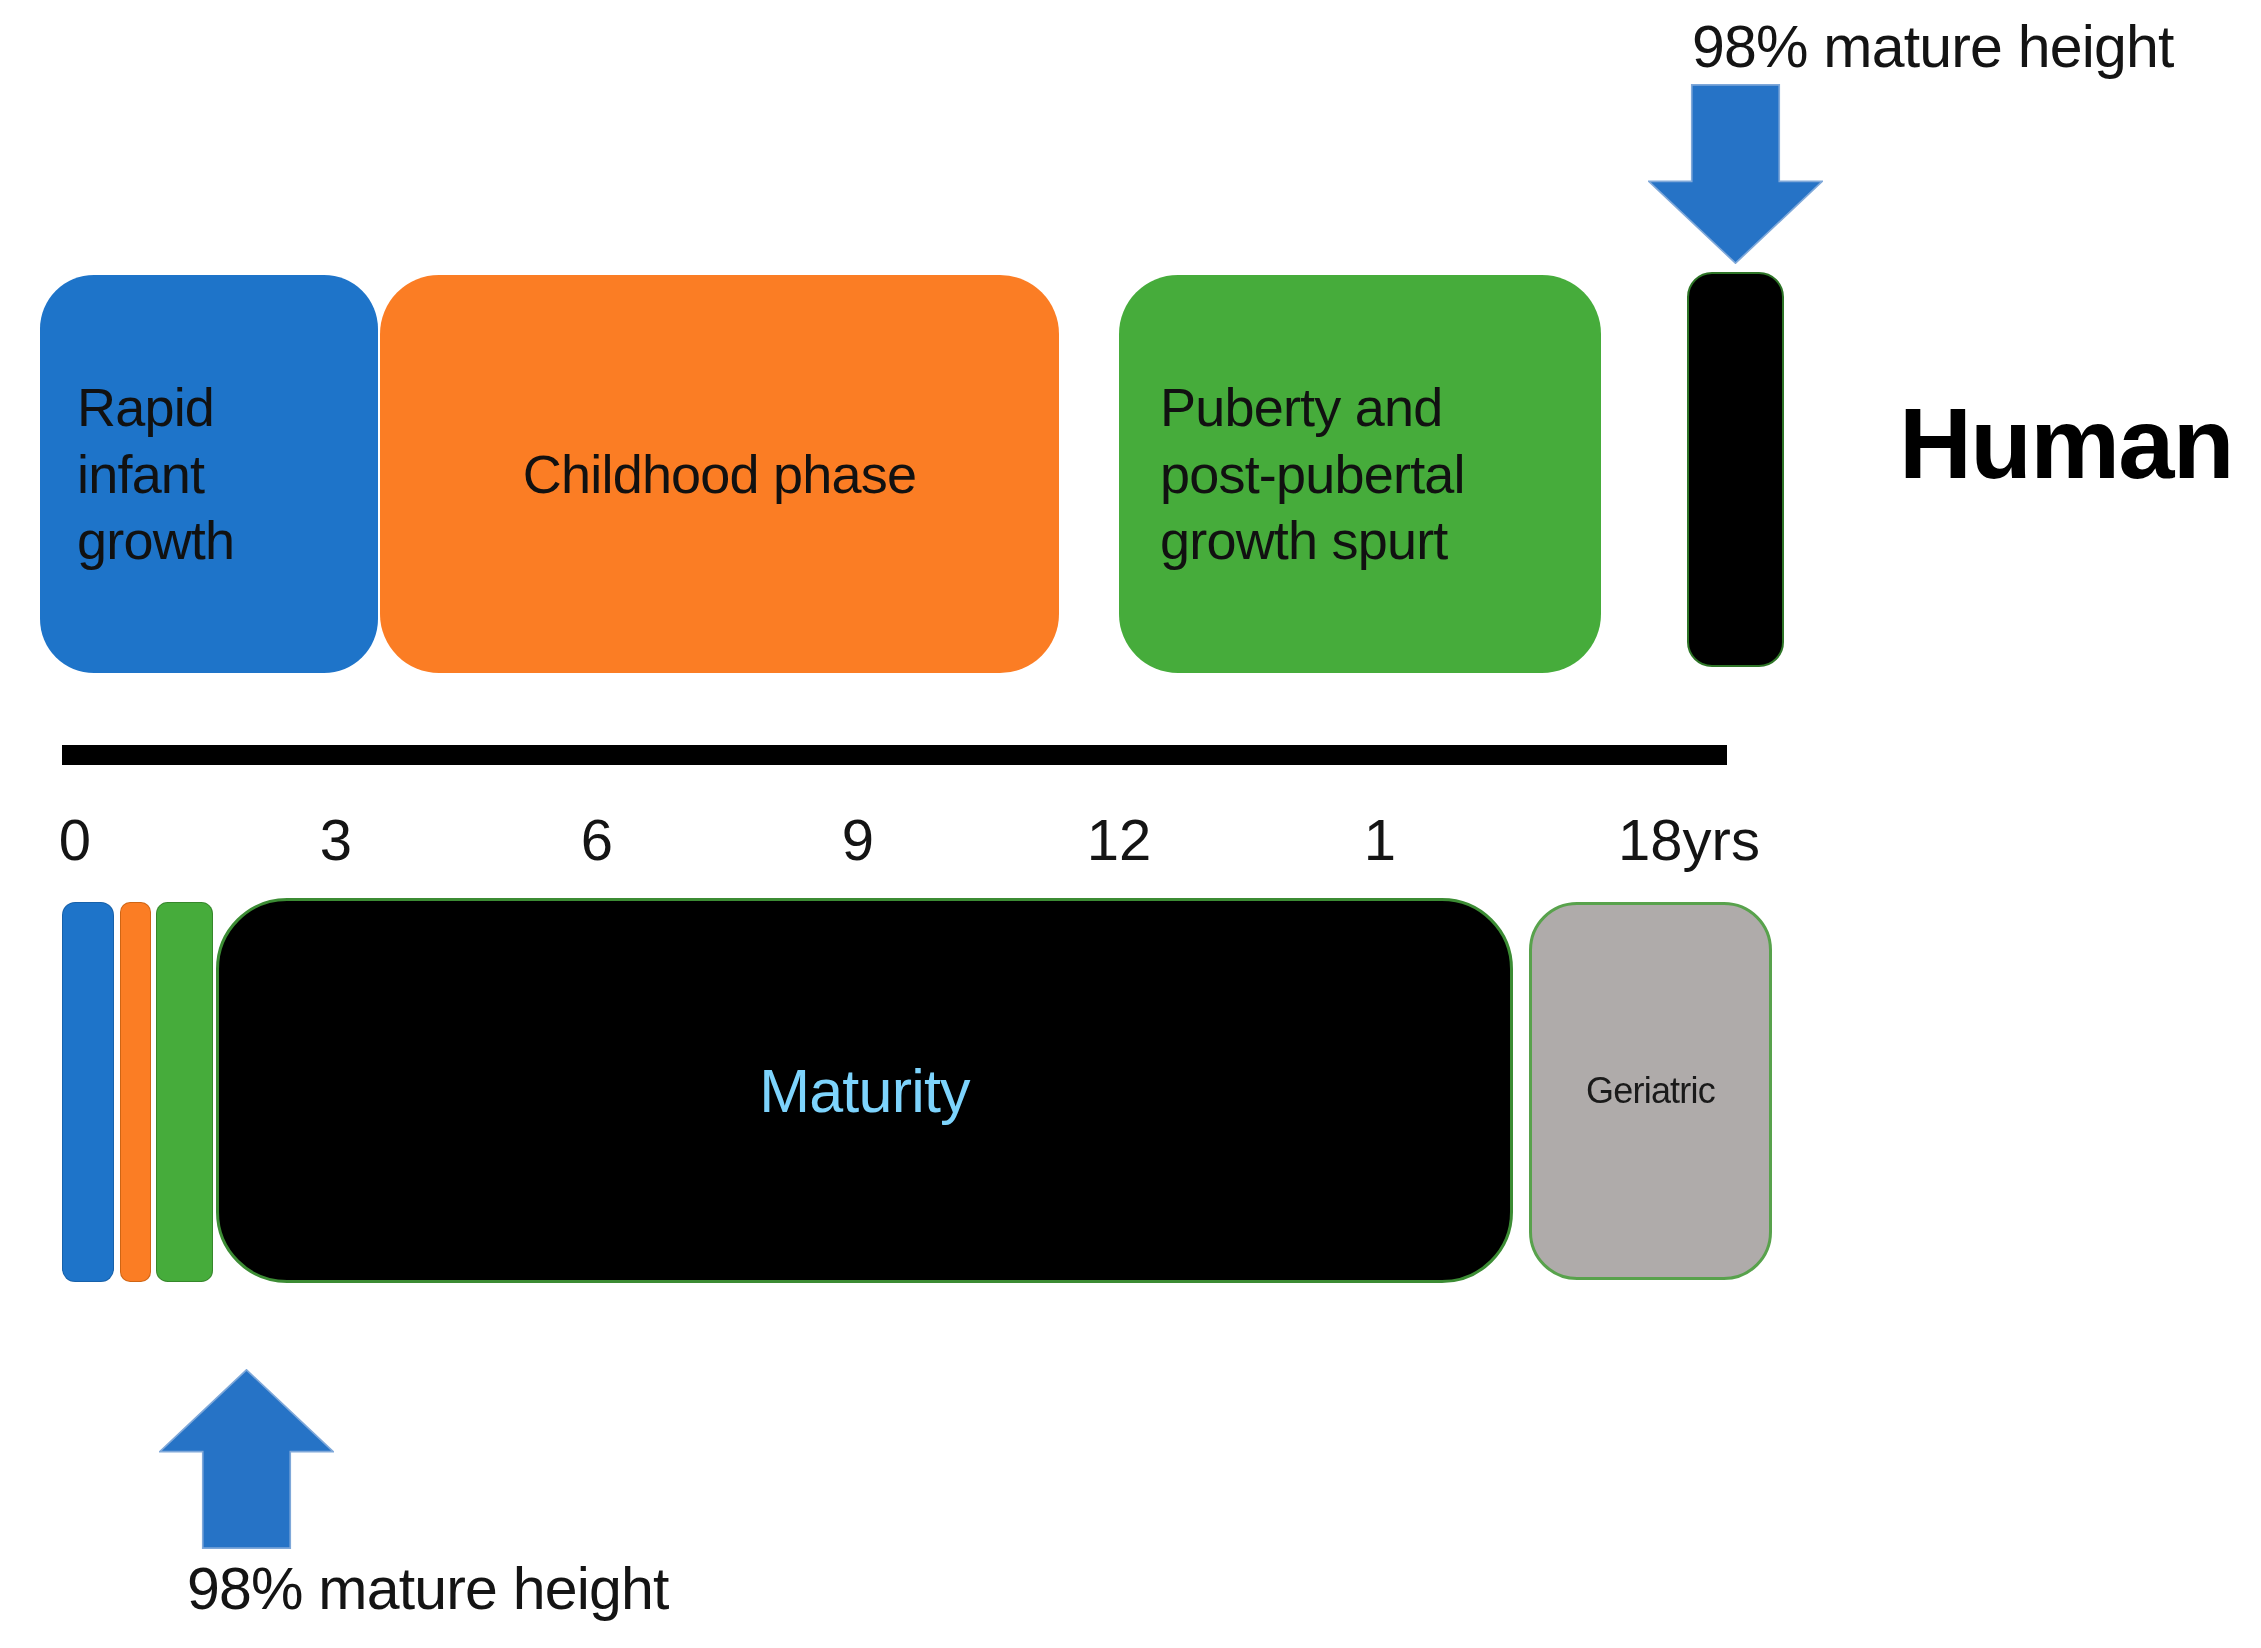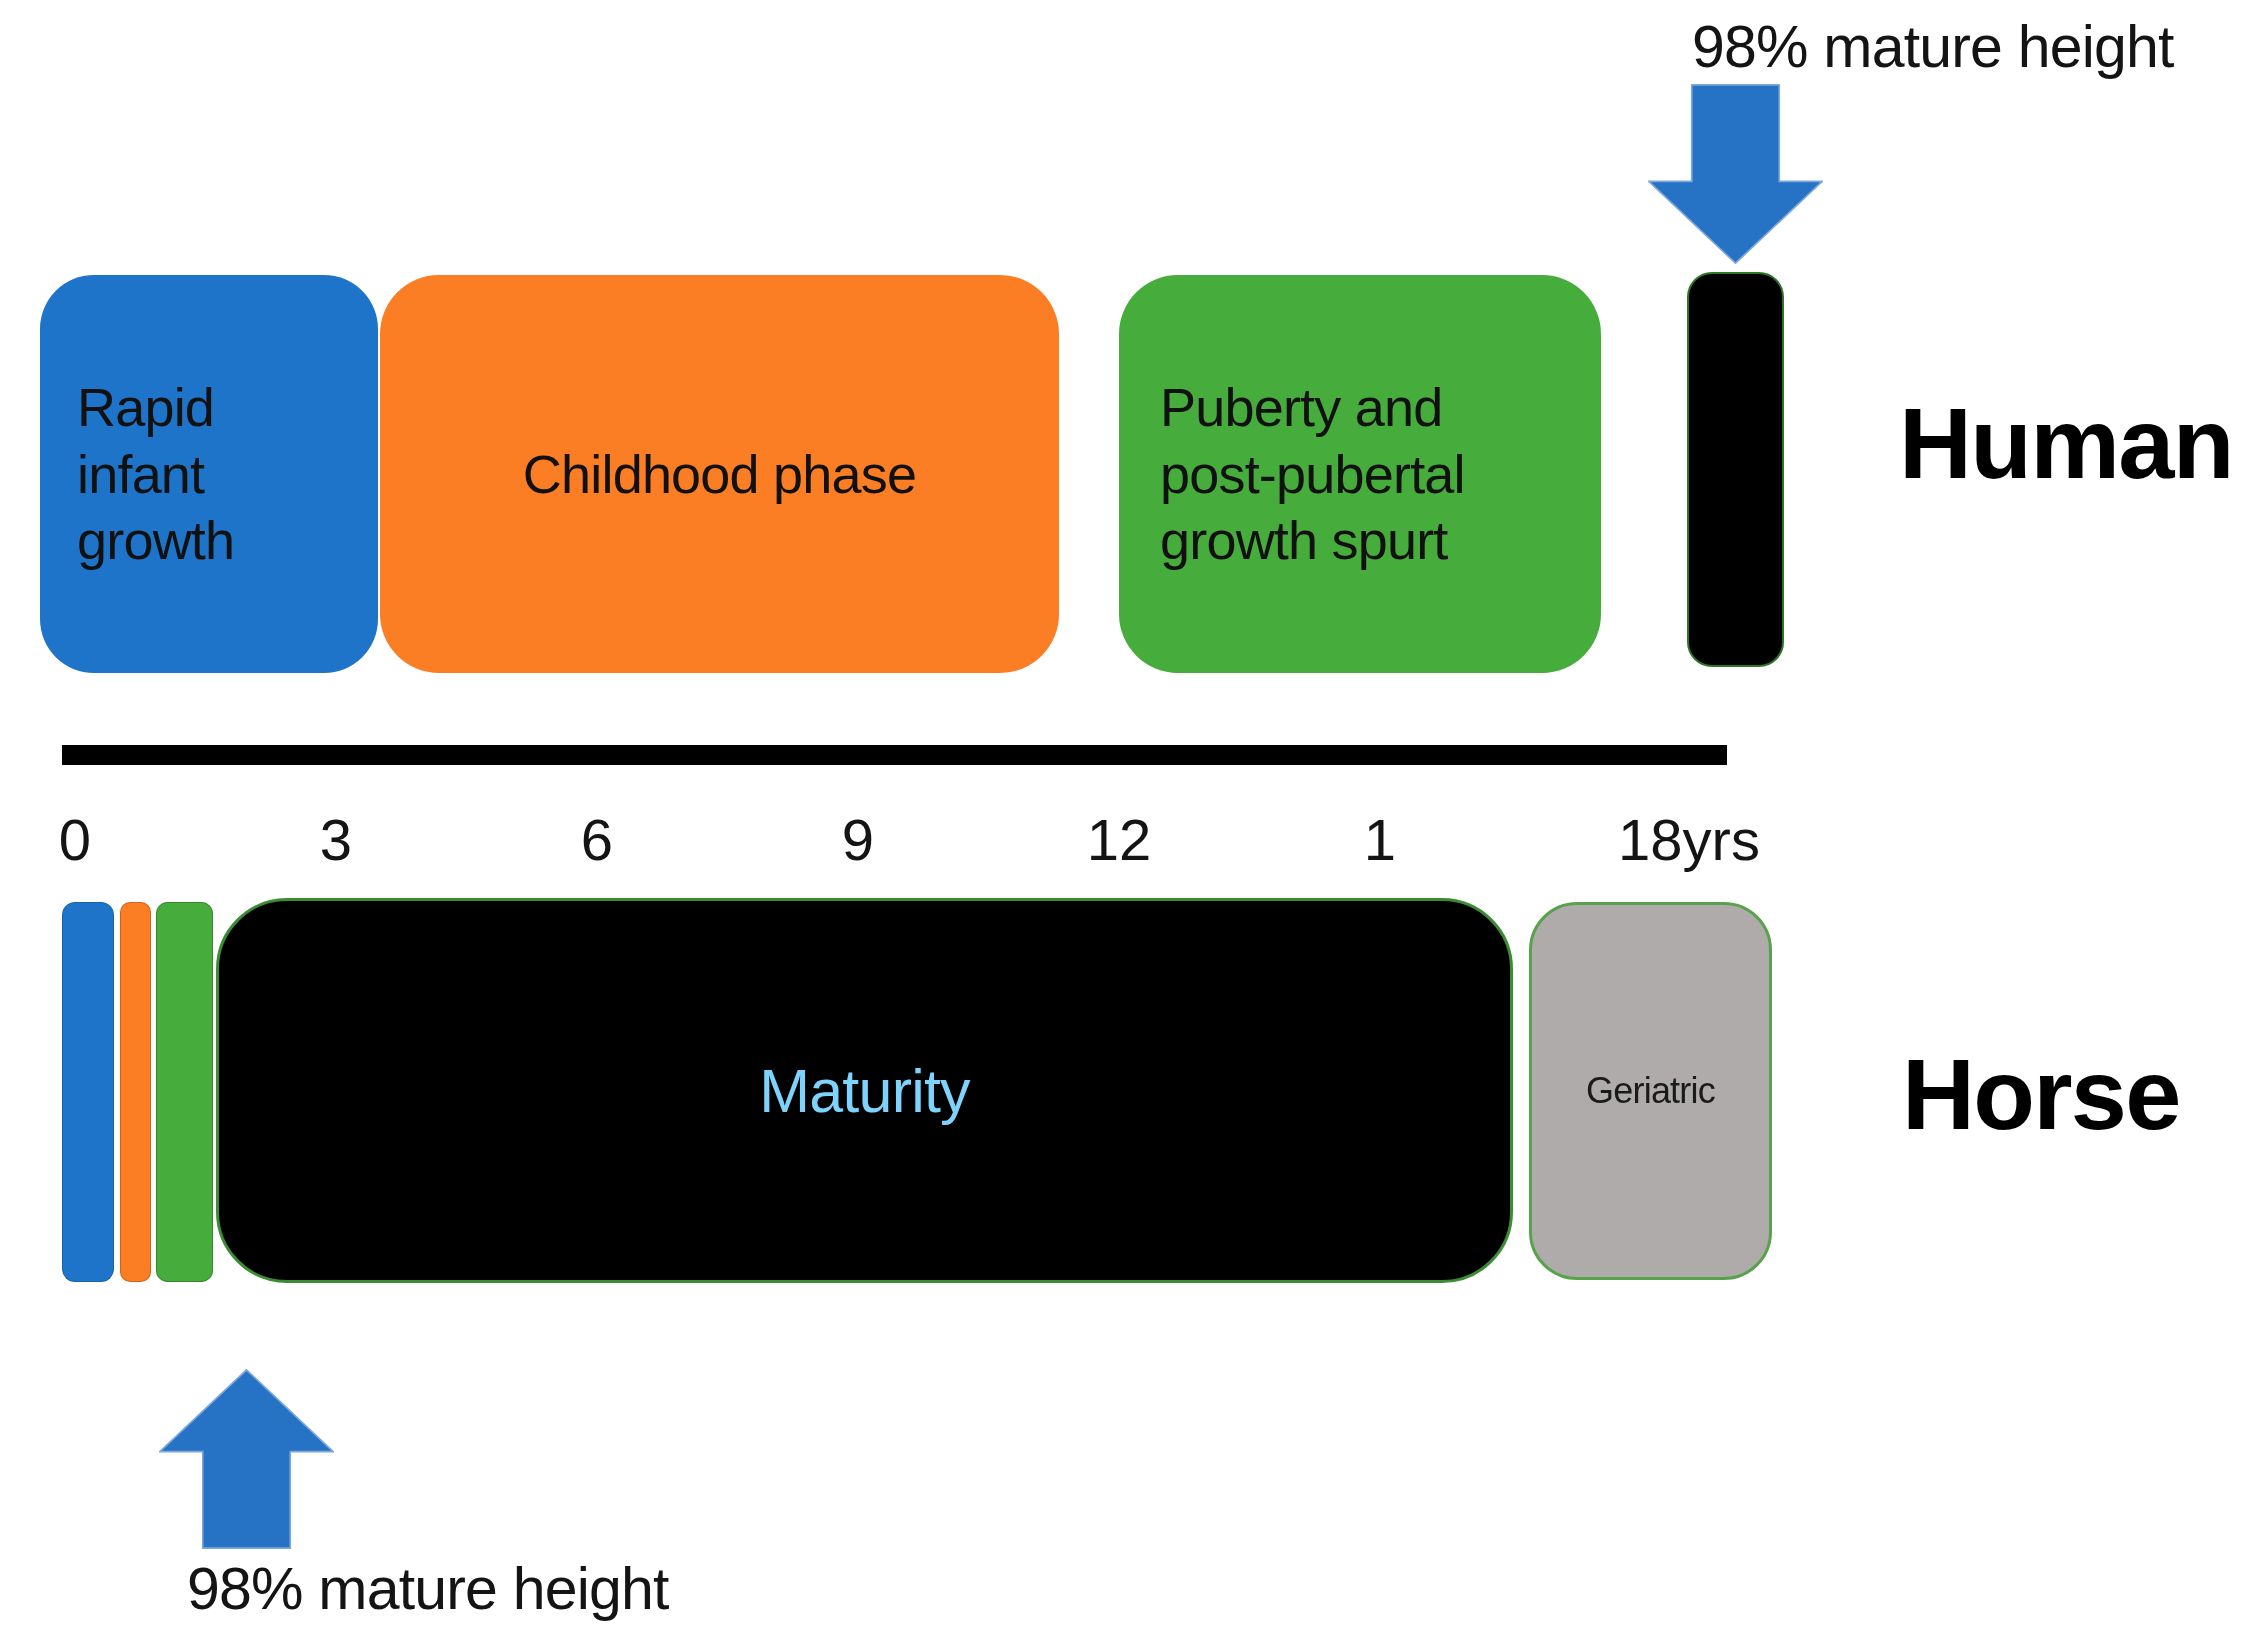--- a/index.html
+++ b/index.html
@@ -141,21 +141,20 @@
   <div class="abs sliver sl-green" style="background-color: rgb(70, 172, 59);"></div>
 
   <div class="abs maturity" style="background-color: rgb(0, 0, 0);">
     <span>Maturity</span>
   </div>
 
   <div class="abs geriatric" style="background-color: rgb(175, 171, 170);">
     <span>Geriatric</span>
   </div>
 
-  <div class="abs row-label horse-label">Horse</div>
 
   <svg class="abs arrow up-arrow" viewBox="0 0 212 218" preserveAspectRatio="none">
     <polygon points="106,1 211,100 159,100 159,217 53,217 53,100 1,100" style="fill: rgb(38, 115, 198);"></polygon>
   </svg>
 
   <div class="abs annot bottom-annot">98% mature height</div>
 
 </div>
 
 

